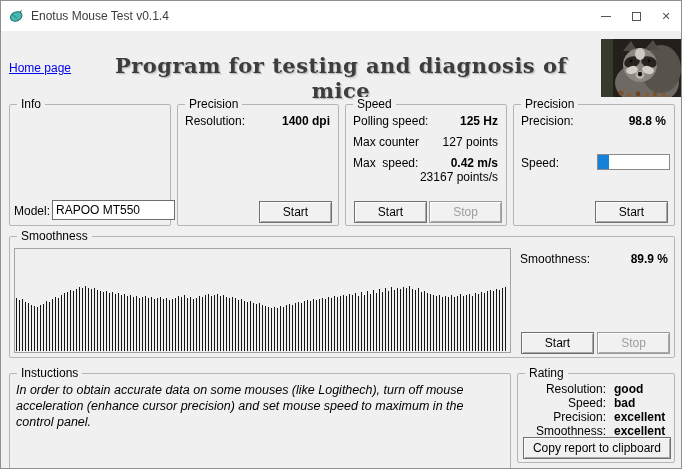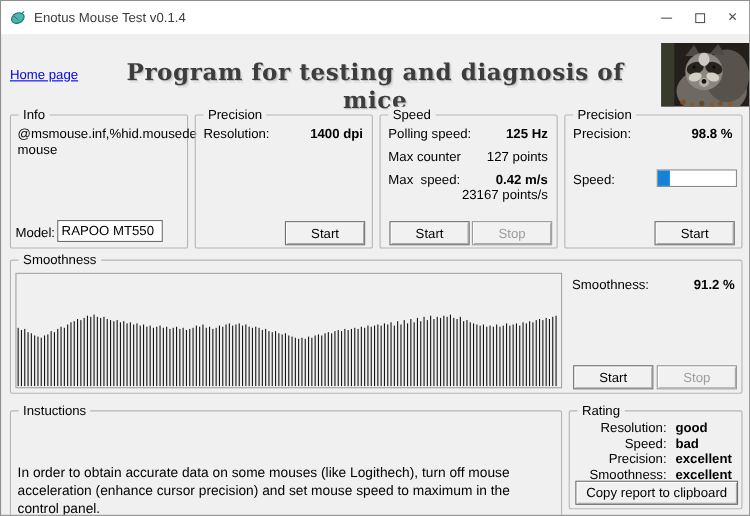--- a/index.html
+++ b/index.html
@@ -39,34 +39,34 @@
   .row .lbl { white-space:pre; }
   .row .val { font-weight:bold; }
   .row .val.plain { font-weight:normal; }
   .sub-val { position:absolute; right:8px; text-align:right; }
 
   .btn { position:absolute; width:73px; height:22px; background:#f1f1f1;
     border:1px solid #707070; box-shadow:inset 1px 1px 0 #fdfdfd, inset -1px -1px 0 #a8a8a8;
     display:flex; align-items:center; justify-content:center; font-size:12px; cursor:pointer; }
   .btn.disabled { color:#9d9d9d; border-color:#9a9a9a; cursor:default; }
 
-  .text-input { position:absolute; left:42px; top:95px; width:96px; height:20px; border:1px solid #6e6e6e;
+  .text-input { position:absolute; left:42px; top:95px; width:123px; height:20px; border:1px solid #6e6e6e;
     background:#fff; font-family:"Liberation Sans", sans-serif; font-size:12px; padding:1px 3px; }
   .model-label { position:absolute; left:4px; top:99px; }
   .info-text { position:absolute; left:6px; top:9px; width:152px; line-height:15px; }
 
   .progressbar { position:absolute; left:83px; top:49px; width:73px; height:16px; background:#fff; border:1px solid #8a8a8a; }
   .progress-fill { height:100%; background:#1581d9; }
 
   
   .graph-panel { position:absolute; left:4px; top:11px; width:497px; height:105px; border:1px solid #a3a3a3; }
   .bars { position:absolute; left:1px; bottom:1px; height:101px; display:flex; align-items:flex-end; }
   .bars div { width:1px; margin-right:2px; background:#161616; flex:none; }
 
-  .instr-text { position:absolute; left:6px; top:8px; width:486px; font-size:12.5px; line-height:16px;margin-top:40px; }
+  .instr-text { position:absolute; left:6px; top:8px; width:486px; font-style:italic; font-size:12.5px; line-height:16px; }
 
   .rating-row { display:flex; height:14px; align-items:center; }
   .rating-rows { position:absolute; left:4px; top:8px; right:4px; }
   .rating-lbl { width:84px; text-align:right; }
   .rating-val { font-weight:bold; margin-left:8px; }
   .copy-btn { left:5px; top:63px; width:148px; }
 </style>
 </head>
 <body>
 
@@ -114,21 +114,20 @@
     <circle cx="20" cy="54" r="2.5" fill="#7c4f24"></circle>
       <circle cx="28" cy="56" r="2" fill="#8a5a2a"></circle>
     <circle cx="37" cy="55" r="2.4" fill="#6e4520"></circle>
       <circle cx="46" cy="56" r="2" fill="#8a5a2a"></circle>
     <circle cx="54" cy="55" r="2.2" fill="#7c4f24"></circle>
       <circle cx="63" cy="56" r="2" fill="#8a5a2a"></circle>
   </svg>
 
   <div class="group g-info">
     <span class="group-label">Info</span>
-    <div class="info-text">@msmouse.inf,%hid.mousede mouse</div>
     <span class="model-label">Model:</span>
     <input class="text-input" value="RAPOO MT550" style="">
   </div>
 
   <div class="group g-resolution">
     <span class="group-label">Precision</span>
     <div class="row" style="top:8px;">
       <span class="lbl">Resolution:</span>
       <span class="val">1400 dpi</span>
     </div>
@@ -334,21 +333,21 @@
           <div style="height: 61px;"></div>
           <div style="height: 60px;"></div>
           <div style="height: 62px;"></div>
           <div style="height: 61px;"></div>
           <div style="height: 63px;"></div>
           <div style="height: 64px;"></div>
         </div>
     </div>
     <div class="row" style="left:510px; right:6px; top:14px;">
       <span class="lbl">Smoothness:</span>
-      <span class="val">91.2 %</span>
+      <span class="val">89.9 %</span>
     </div>
     <div class="btn" style="left:511px; top:95px;">Start</div>
     <div class="btn disabled" style="left:587px; top:95px;">Stop</div>
   </div>
 
   <div class="group g-instr">
     <span class="group-label">Instuctions</span>
     <div class="instr-text">In order to obtain accurate data on some mouses (like Logithech), turn off mouse acceleration (enhance cursor precision) and set mouse speed to maximum in the control panel.</div>
   </div>
 

